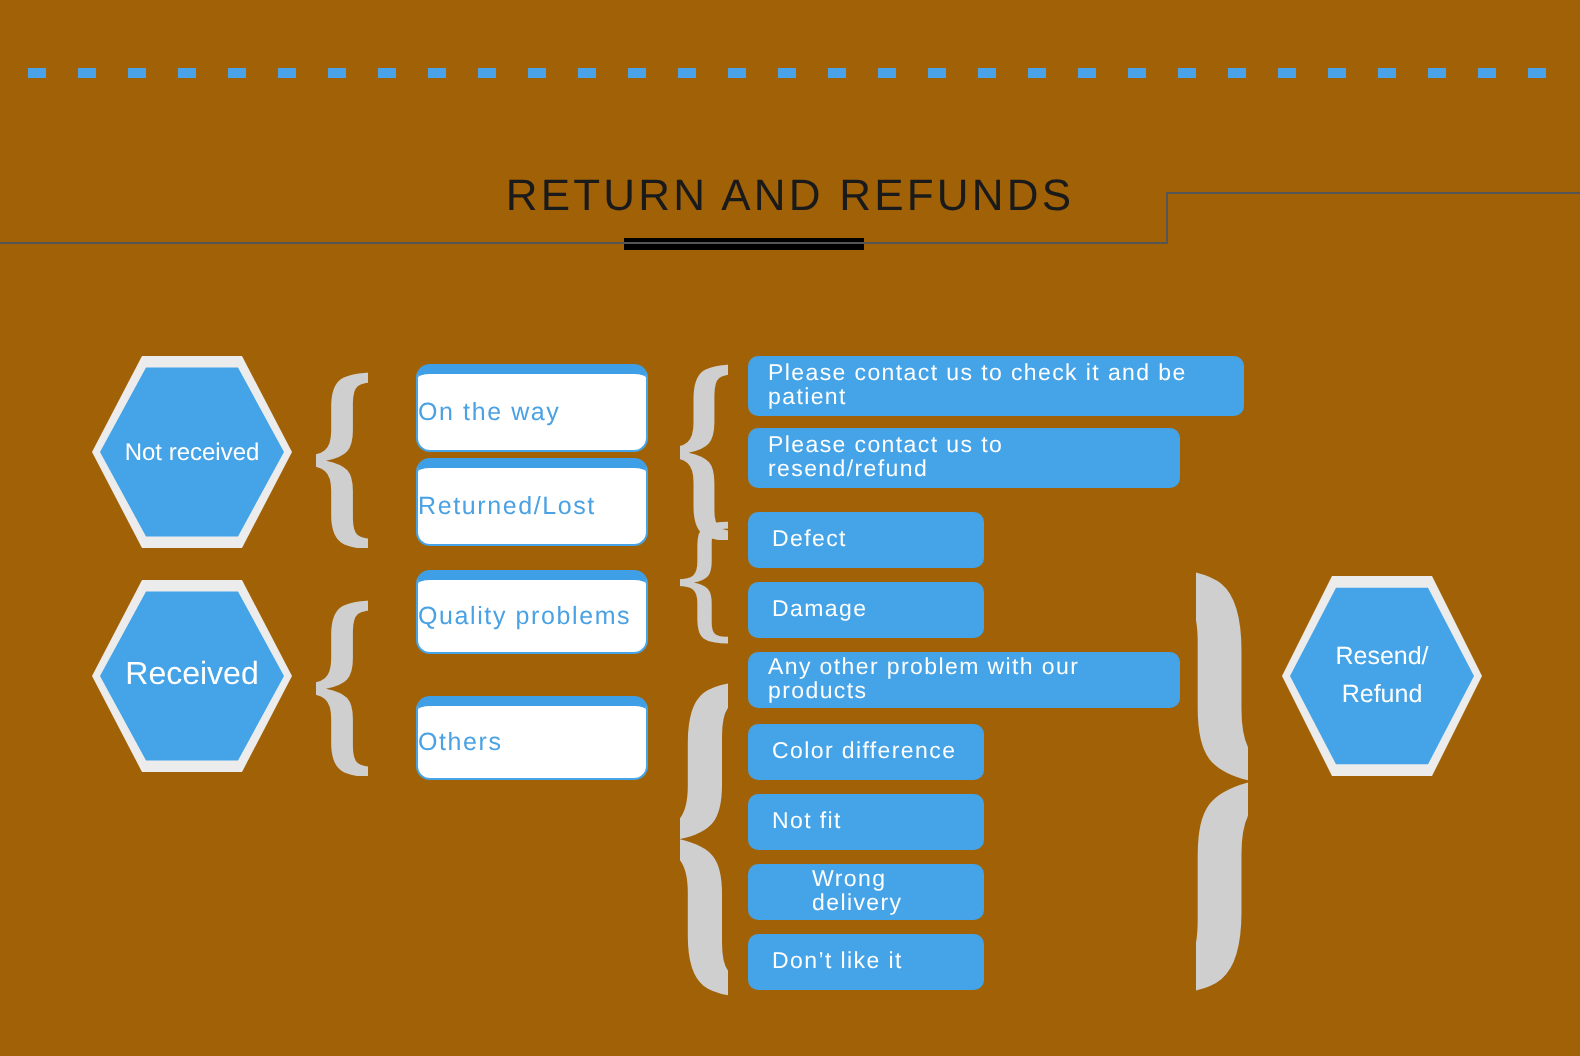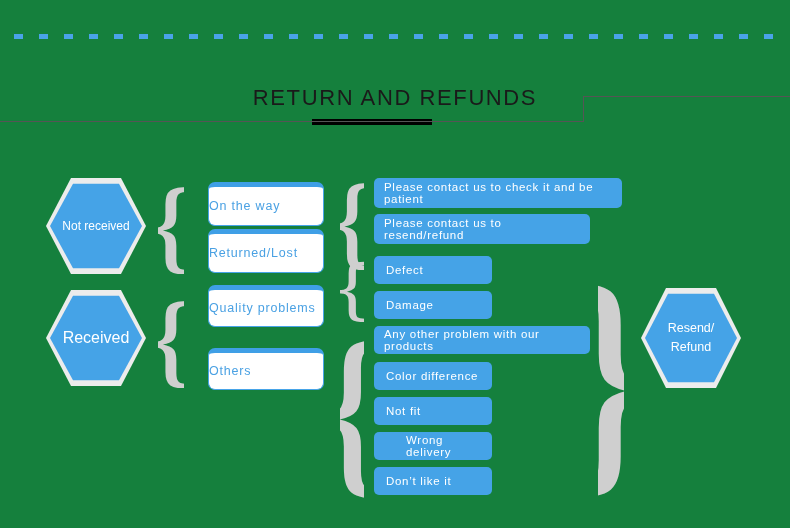--- a/index.html
+++ b/index.html
@@ -7,21 +7,21 @@
     padding: 0;
     background: #ffffff;
   }
   body {
     font-family: "Liberation Sans", sans-serif;
   }
   #page {
     position: relative;
     width: 790px;
     height: 528px;
-    background: #15803d;
+    background: #a16207;
     overflow: hidden;
   }
 
   
   .dashed-rule {
     position: absolute;
     left: 14px;
     top: 34px;
     width: 762px;
     height: 5px;

